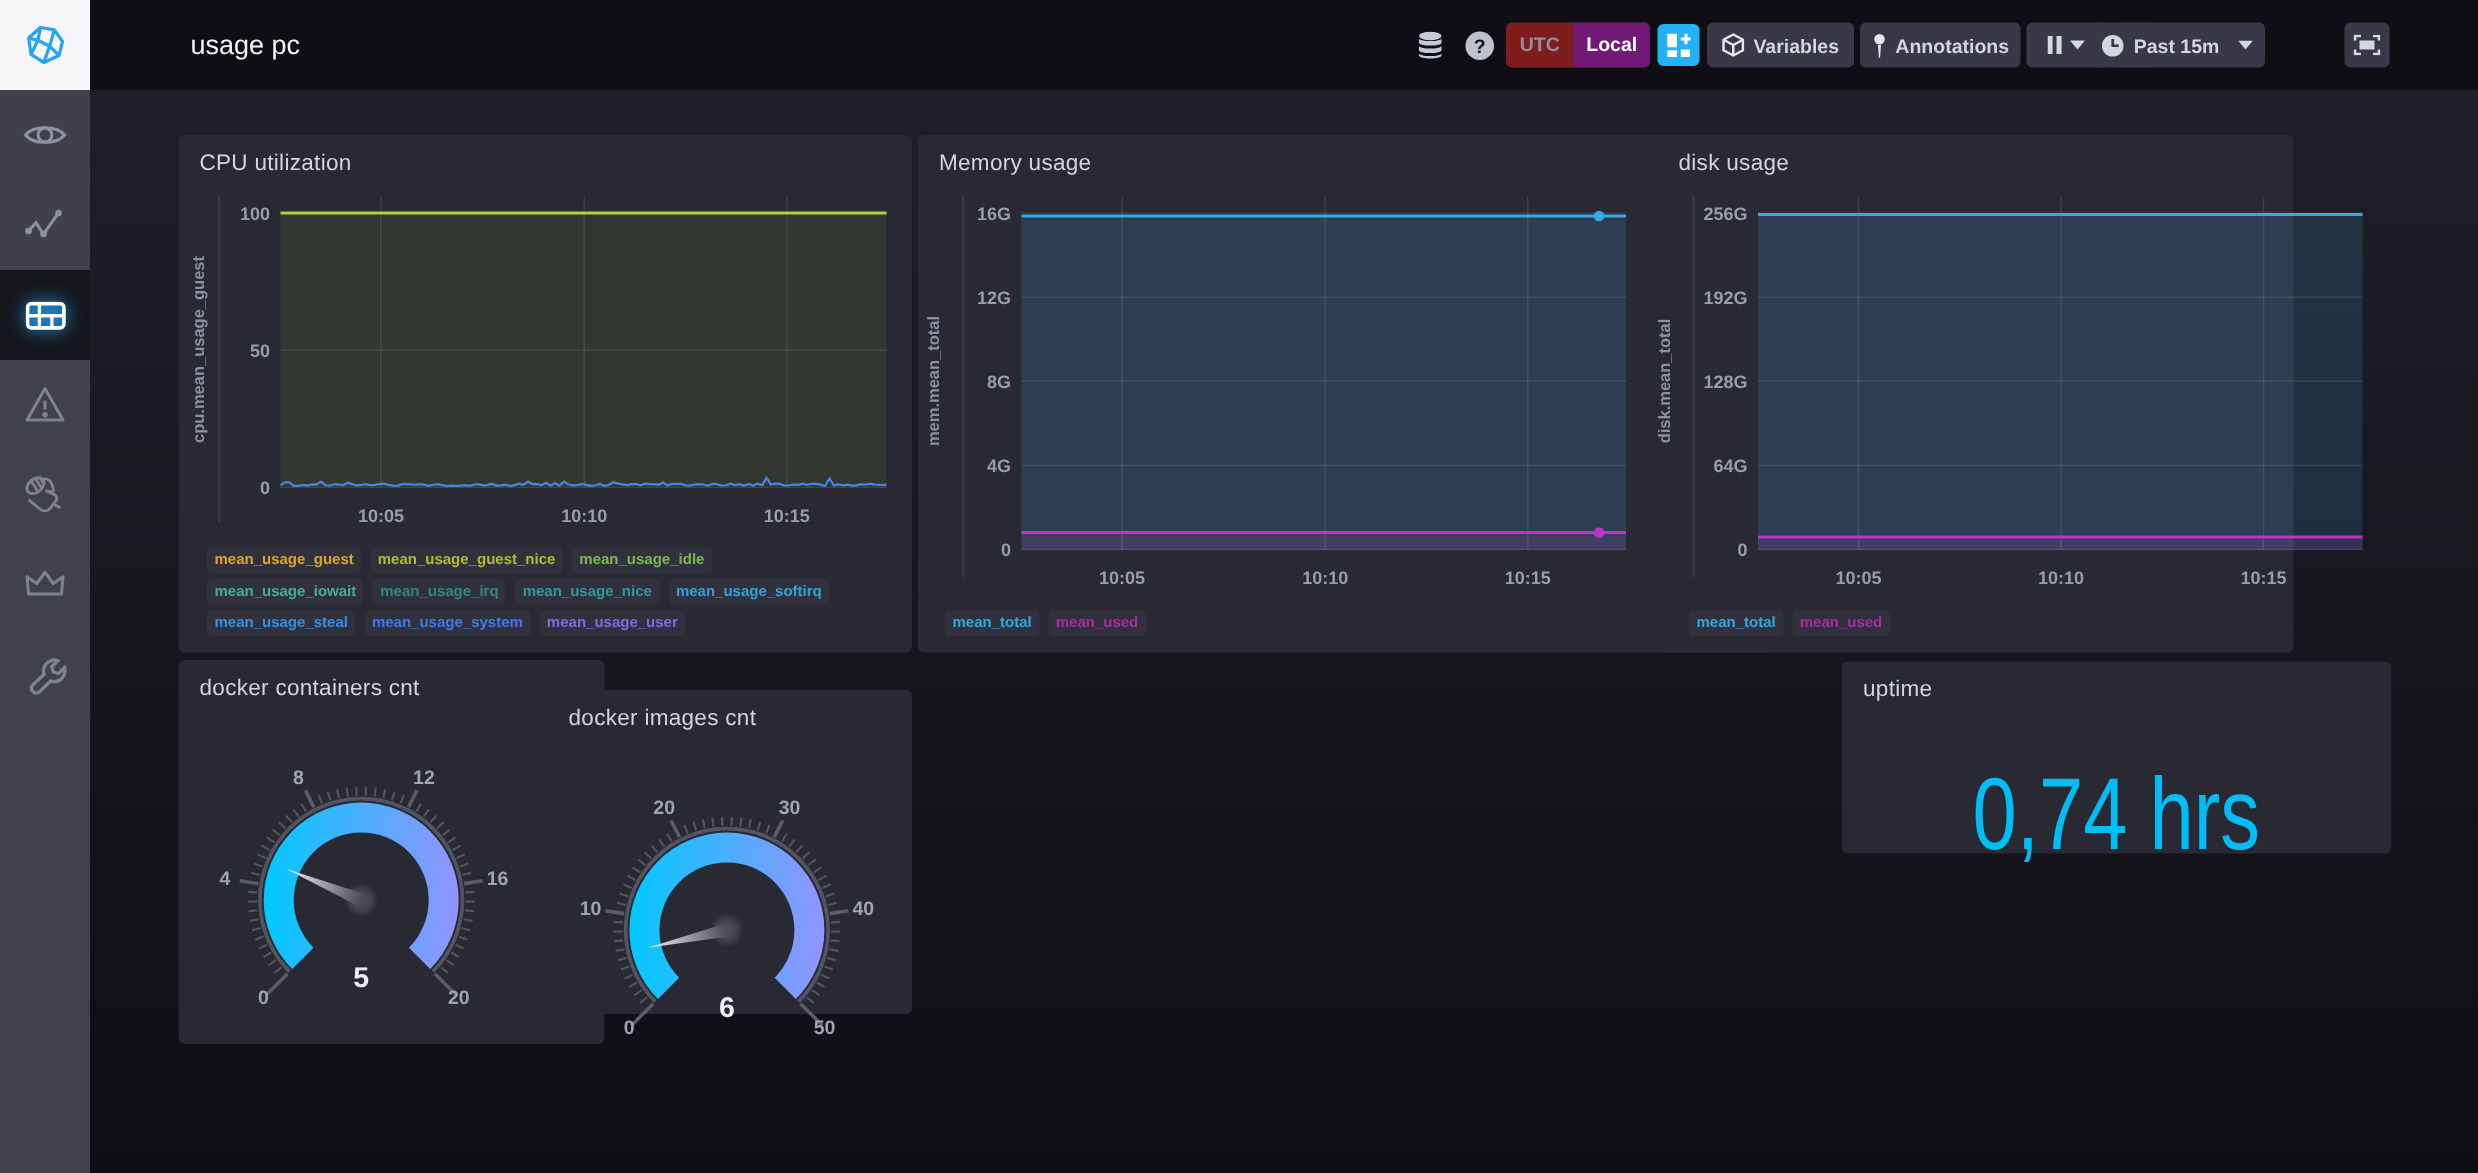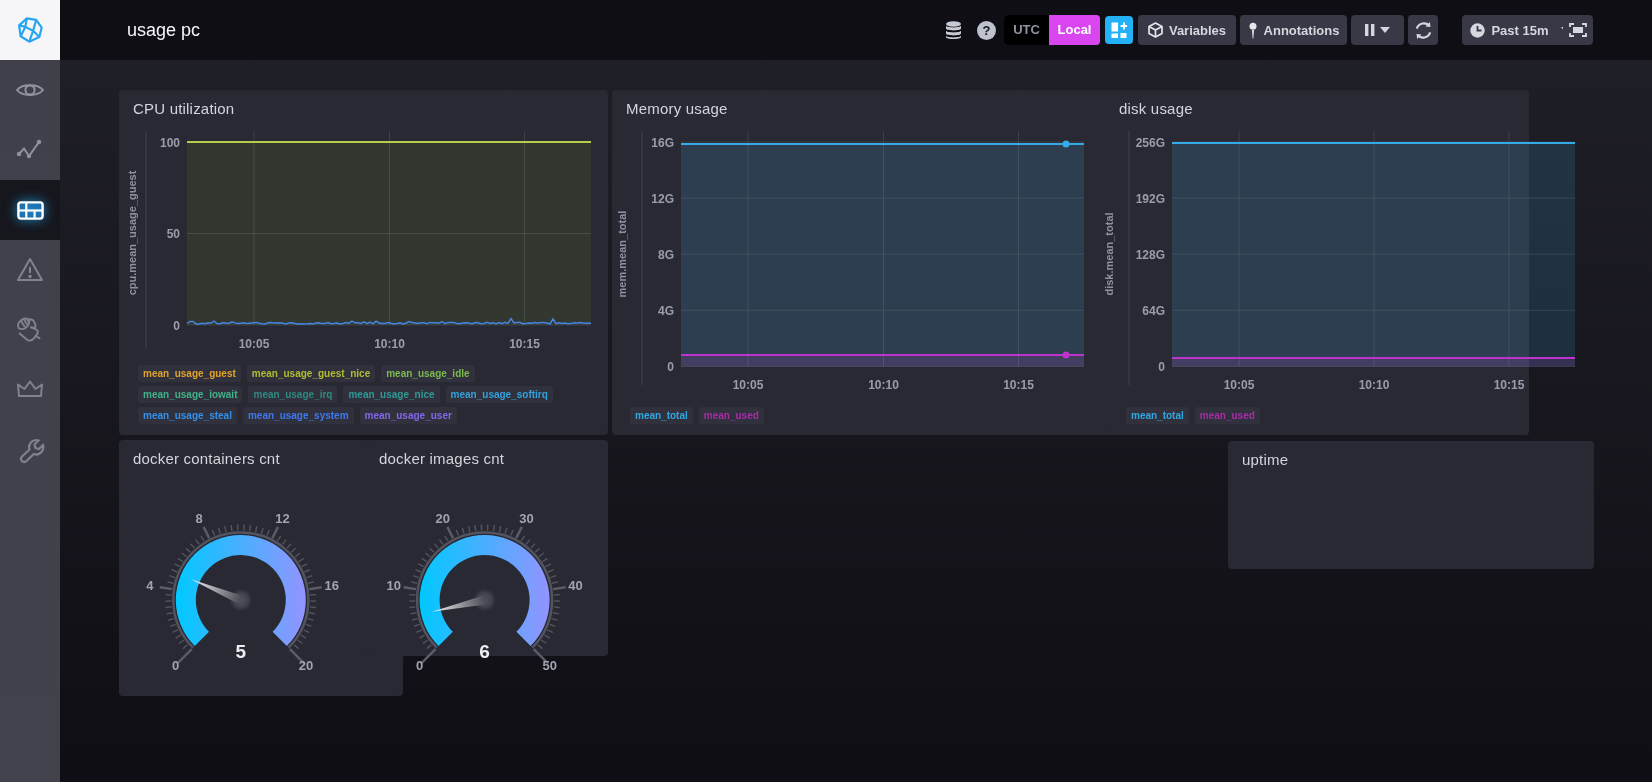--- a/index.html
+++ b/index.html
@@ -77,22 +77,22 @@
 <svg style="position:absolute;left:945px;top:21px;z-index:2" width="17" height="19" viewBox="0 0 17 19">
     <g fill="#c6cad4">
       <ellipse cx="8.5" cy="3" rx="7.5" ry="2.8"></ellipse>
       <path d="M1 4.5 C1 7 16 7 16 4.5 L16 7.5 C16 10 1 10 1 7.5 Z"></path>
       <path d="M1 9.5 C1 12 16 12 16 9.5 L16 12.5 C16 15 1 15 1 12.5 Z"></path>
       <path d="M1 14.5 C1 17 16 17 16 14.5 L16 16 C16 18.7 1 18.7 1 16 Z"></path>
     </g>
   </svg>
 <div style="position:absolute;left:977px;top:20.5px;width:19px;height:19px;border-radius:50%;background:#bec2cc;color:#14141a;font-size:13px;font-weight:700;text-align:center;line-height:19px;z-index:2">?</div>
 <div class="btn" style="left:1004px;width:96px;padding:0;overflow:hidden">
-    <div style="width:45px;height:30px;line-height:30px;background:#000000;color:#8e91a1;text-align:center">UTC</div>
-    <div style="width:51px;height:30px;line-height:30px;background:#d946ef;color:#fff;text-align:center">Local</div>
+    <div style="width:45px;height:30px;line-height:30px;background:#7f1d1d;color:#8e91a1;text-align:center">UTC</div>
+    <div style="width:51px;height:30px;line-height:30px;background:#701a75;color:#fff;text-align:center">Local</div>
   </div>
 <div class="btn" style="left:1105px;top:16px;width:28px;height:28px;background:#23b1f7">
     <svg width="16" height="16" viewBox="0 0 16 16" fill="#fff">
       <rect x="0.5" y="0.5" width="6.5" height="9"></rect>
       <rect x="0.5" y="11.5" width="6.5" height="4.5"></rect>
       <rect x="9.5" y="11" width="6" height="5"></rect>
       <path d="M12 0.5 h2 v2.5 h2.5 v2 h-2.5 v2.5 h-2 v-2.5 h-2.5 v-2 h2.5 Z"></path>
     </svg>
   </div>
 <div class="btn" style="left:1138px;width:98px"><svg width="15" height="16" viewBox="0 0 15 16" fill="none" stroke="#e4e6ea" stroke-width="1.7" stroke-linejoin="round" style="position:static;margin-right:6px">
@@ -113,21 +113,21 @@
 <div class="btn" style="left:1408px;width:30px">
     <svg width="19" height="19" viewBox="0 0 19 19" style="position:static">
       <g stroke="#d4d7dd" stroke-width="2.1" fill="none">
         <path d="M15.6 5.2 A 7.4 7.4 0 0 0 2.8 7.6"></path>
         <path d="M3.4 13.8 A 7.4 7.4 0 0 0 16.2 11.4"></path>
       </g>
       <path d="M15.9 1 L16.4 6 L11.5 5.4 Z" fill="#d4d7dd"></path>
       <path d="M3.1 18 L2.6 13 L7.5 13.6 Z" fill="#d4d7dd"></path>
     </svg>
   </div>
-<div class="btn" style="left:1462px;width:117px"><svg width="15" height="15" viewBox="0 0 15 15" style="position:static;margin-right:6px">
+<div class="btn" style="left:1393px;width:117px"><svg width="15" height="15" viewBox="0 0 15 15" style="position:static;margin-right:6px">
       <circle cx="7.5" cy="7.5" r="7.2" fill="#d4d7dd"></circle>
       <path d="M7.5 3 L7.5 7.5 L11.5 7.5" stroke="#383846" stroke-width="1.8" fill="none"></path>
     </svg>Past 15m<svg width="10" height="6" viewBox="0 0 10 6" fill="#d4d7dd" style="position:static;margin-left:12px">
       <path d="M0 0 L10 0 L5 6 Z"></path>
     </svg></div>
 <div class="btn" style="left:1563px;width:30px">
     <svg width="18" height="14" viewBox="0 0 18 14" style="position:static">
       <g fill="none" stroke="#d4d7dd" stroke-width="1.8">
         <path d="M1 4 L1 1 L5 1"></path>
         <path d="M13 1 L17 1 L17 4"></path>
@@ -321,21 +321,21 @@
       <text x="30.9" y="150.1" fill="#a0a4b1" font-size="13" font-weight="700" text-anchor="middle">4</text>
       <text x="80" y="82.5" fill="#a0a4b1" font-size="13" font-weight="700" text-anchor="middle">8</text>
       <text x="163.6" y="82.5" fill="#a0a4b1" font-size="13" font-weight="700" text-anchor="middle">12</text>
       <text x="212.7" y="150.1" fill="#a0a4b1" font-size="13" font-weight="700" text-anchor="middle">16</text>
       <text x="186.9" y="229.6" fill="#a0a4b1" font-size="13" font-weight="700" text-anchor="middle">20</text>
       <circle cx="121.8" cy="160" r="11.5" fill="url(#huba)"></circle>
       <path d="M 71.9 139.3 L 123.5 155.8 L 120.1 164.2 Z" fill="url(#nga)"></path>
       <text x="121.8" y="218" fill="#eceef1" font-size="19" font-weight="700" text-anchor="middle">5</text>
     </svg>
   </div>
-<div class="panel" style="left:365px;top:440px;width:243px;height:216px">
+<div class="panel" style="left:365px;top:460px;width:243px;height:216px">
     <div class="ptitle">docker images cnt</div>
     <svg class="chart" width="243" height="256">
       <defs>
         <linearGradient id="bandb" x1="0" y1="0" x2="1" y2="0">
           <stop offset="0" stop-color="#00C9FF"></stop>
           <stop offset="1" stop-color="#9394FF"></stop>
         </linearGradient>
         <linearGradient id="ngb" gradientUnits="userSpaceOnUse" x1="66.9" y1="171.8" x2="119.6" y2="160">
           <stop offset="0" stop-color="#f4f4f6"></stop>
           <stop offset="1" stop-color="#4a4b55"></stop>
@@ -416,12 +416,13 @@
       <text x="161.4" y="82.5" fill="#a0a4b1" font-size="13" font-weight="700" text-anchor="middle">30</text>
       <text x="210.5" y="150.1" fill="#a0a4b1" font-size="13" font-weight="700" text-anchor="middle">40</text>
       <text x="184.7" y="229.6" fill="#a0a4b1" font-size="13" font-weight="700" text-anchor="middle">50</text>
       <circle cx="119.6" cy="160" r="11.5" fill="url(#hubb)"></circle>
       <path d="M 66.9 171.8 L 118.6 155.6 L 120.6 164.4 Z" fill="url(#ngb)"></path>
       <text x="119.6" y="218" fill="#eceef1" font-size="19" font-weight="700" text-anchor="middle">6</text>
     </svg>
   </div>
 <div class="panel" style="left:1228px;top:441px;width:366px;height:128px">
     <div class="ptitle">uptime</div>
+    <div style="position:absolute;left:0;right:0;top:68px;text-align:center;color:#00bdf6;font-size:68px;line-height:68px;white-space:nowrap"><span style="display:inline-block;transform:scaleX(0.78)">0,74&nbsp;hrs</span></div>
   </div>
 </body></html>

